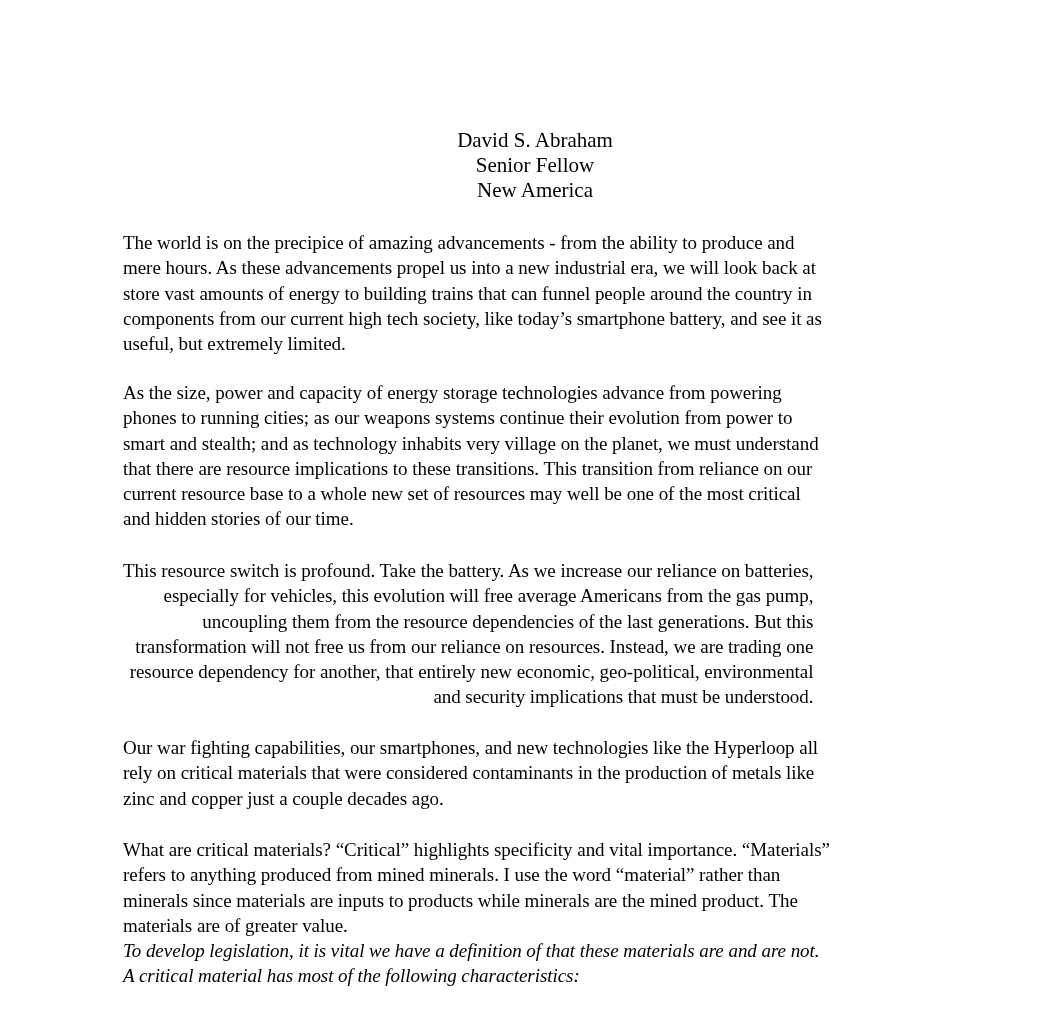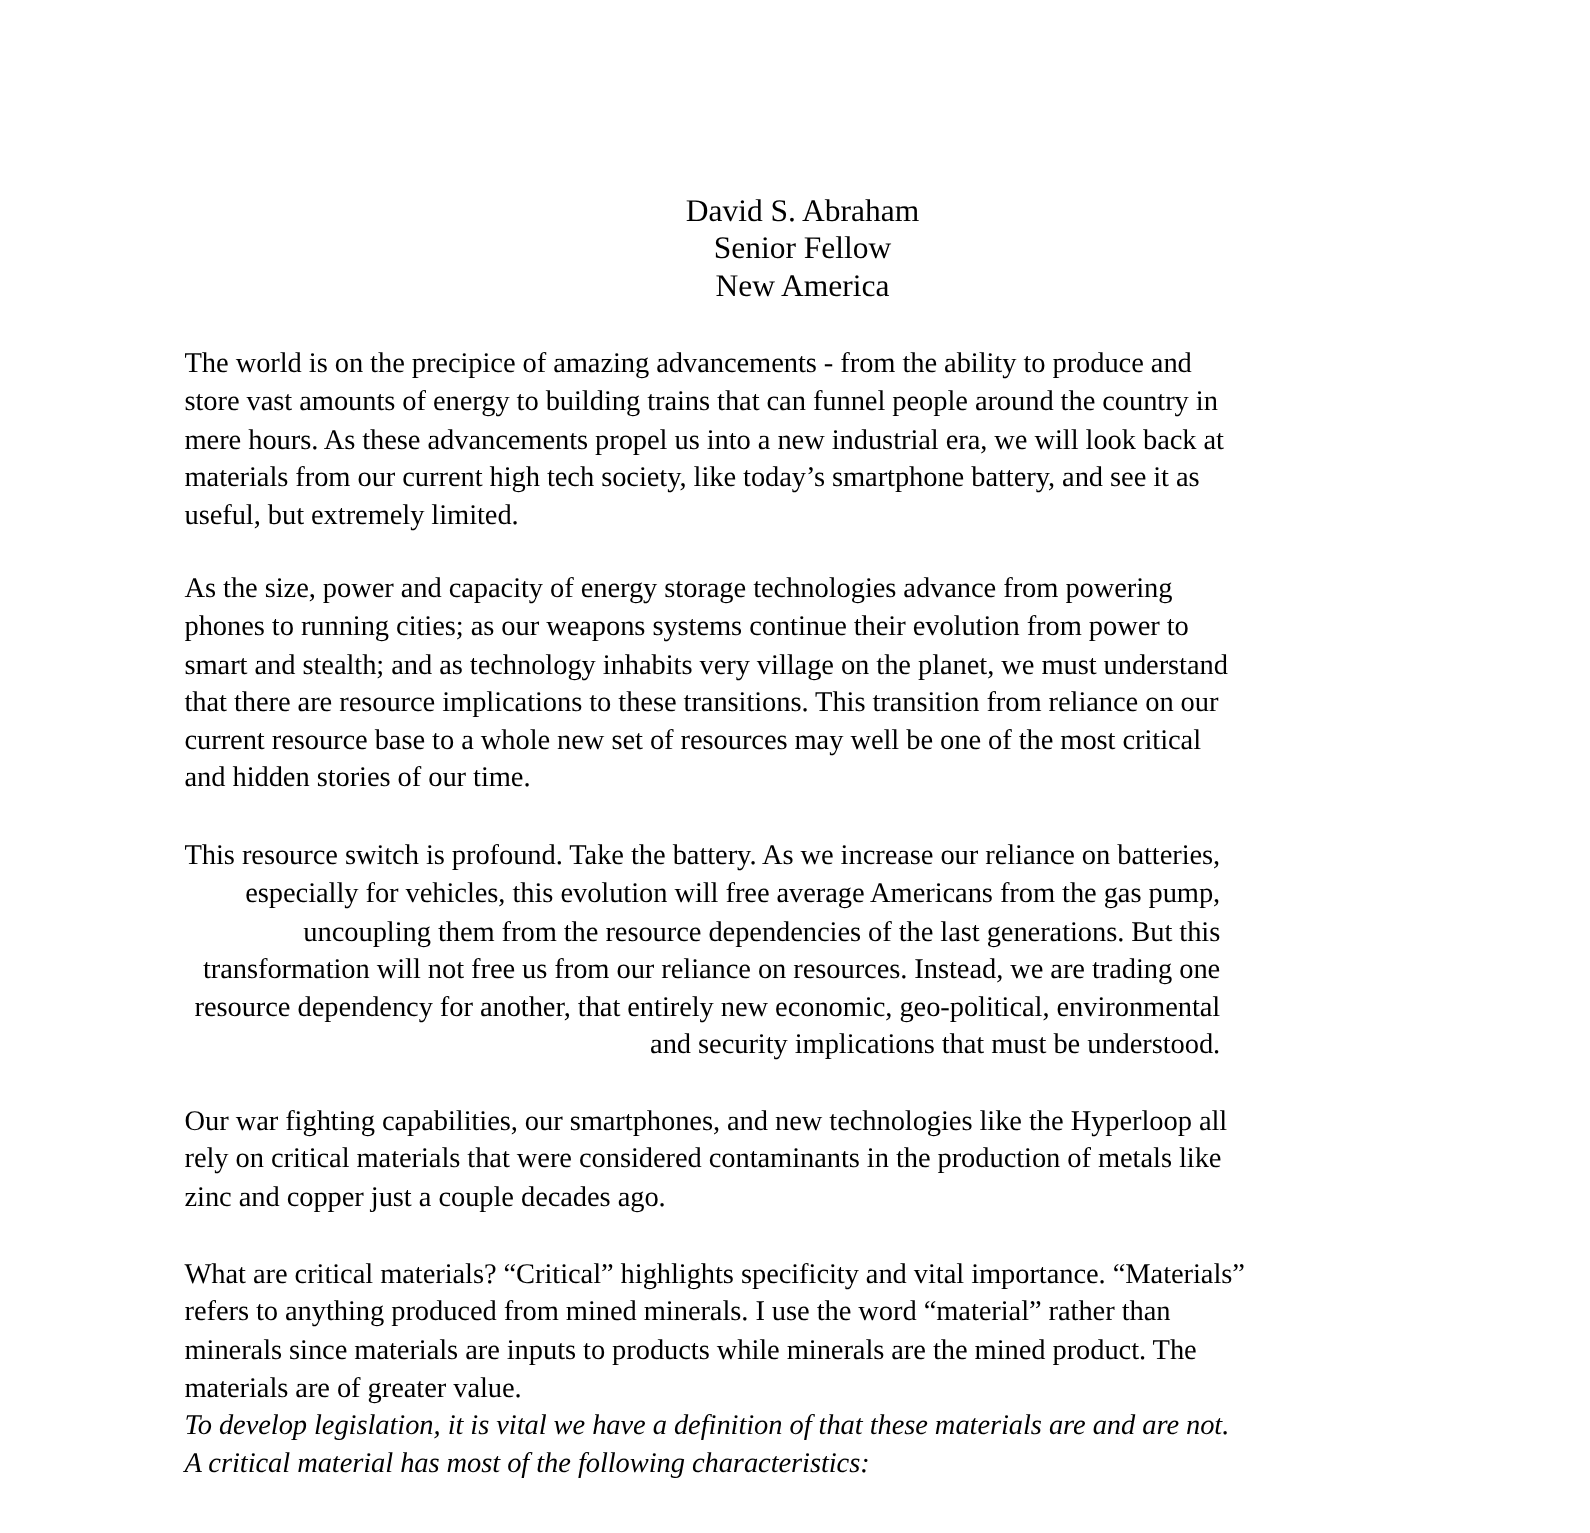--- a/index.html
+++ b/index.html
@@ -54,23 +54,23 @@
 <div class="page">
 
   <div class="header">
     <div>David S. Abraham</div>
     <div>Senior Fellow</div>
     <div>New America</div>
   </div>
 
   <div class="para" id="p1">
     <span class="line">The world is on the precipice of amazing advancements - from the ability to produce and</span>
+    <span class="line">mere hours.  As these advancements propel us into a new industrial era, we will look back at</span>
     <span class="line">store vast amounts of energy to building trains that can funnel people around the country in</span>
-    <span class="line">mere hours.  As these advancements propel us into a new industrial era, we will look back at</span>
-    <span class="line">materials from our current high tech society, like today’s smartphone battery, and see it as</span>
+    <span class="line">components from our current high tech society, like today’s smartphone battery, and see it as</span>
     <span class="line">useful, but extremely limited.</span>
   </div>
 
   <div class="para" id="p2">
     <span class="line">As the size, power and capacity of energy storage technologies advance from powering</span>
     <span class="line">phones to running cities; as our weapons systems continue their evolution from power to</span>
     <span class="line">smart and stealth; and as technology inhabits very village on the planet, we must understand</span>
     <span class="line">that there are resource implications to these transitions. This transition from reliance on our</span>
     <span class="line">current resource base to a whole new set of resources may well be one of the most critical</span>
     <span class="line">and hidden stories of our time.</span>

